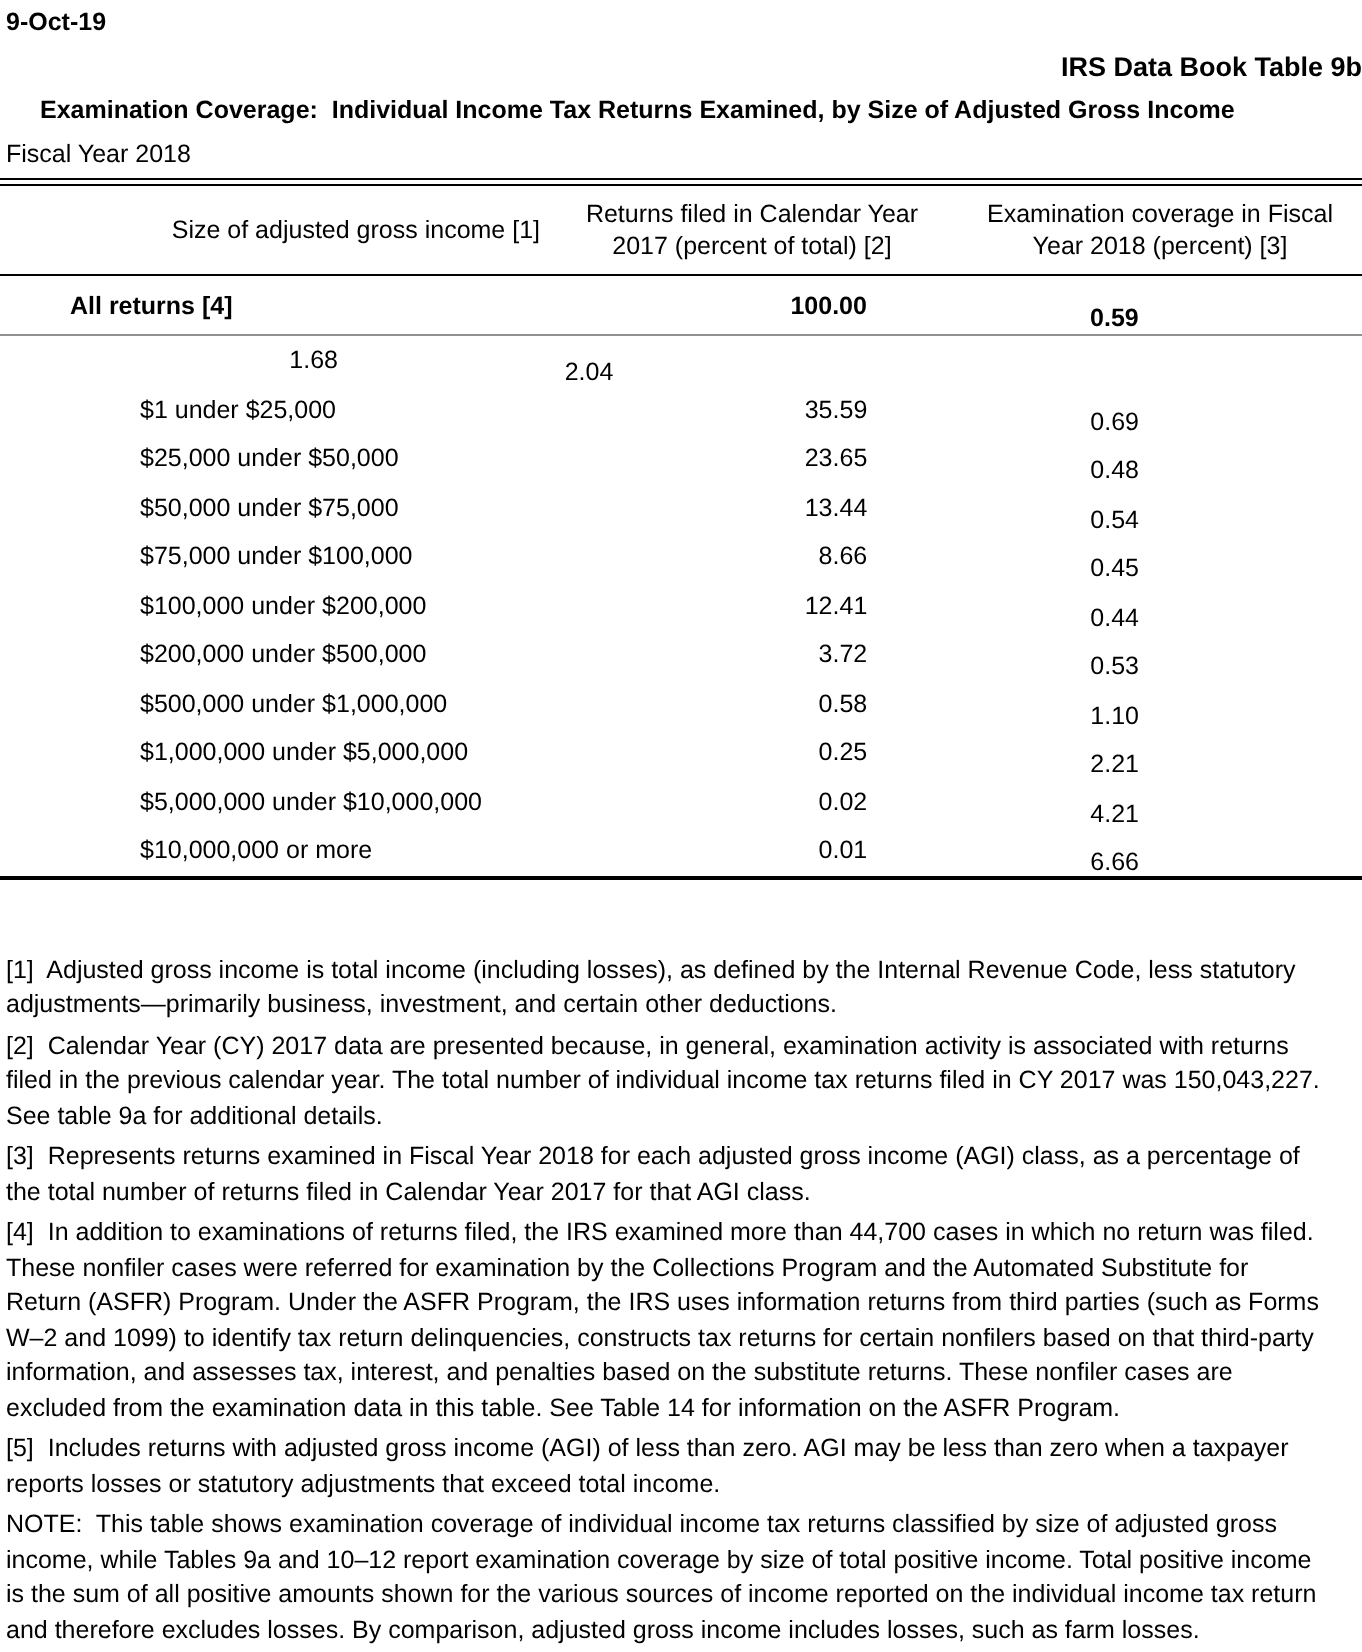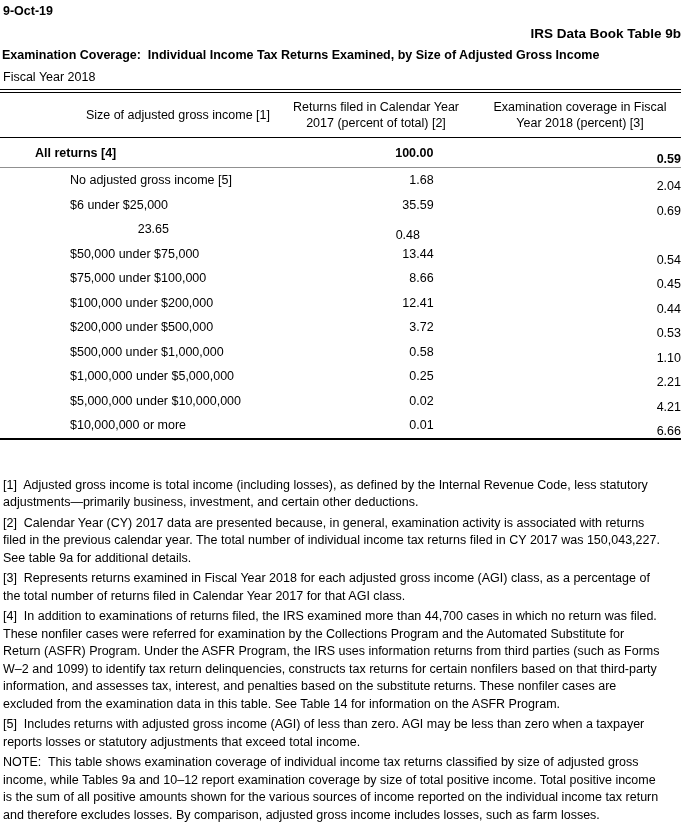--- a/index.html
+++ b/index.html
@@ -21,21 +21,21 @@
   .title {
     text-align: right;
     font-weight: bold;
     font-size: 13.5px;
     margin-top: 8px;
     line-height: 16px;
   }
   .subtitle {
     font-weight: bold;
     margin-top: 6px;
-    padding-left: 2px;
+    padding-left: 20px;
     line-height: 15px;
     white-space: pre-wrap;
   }
   .fiscal {
     margin-top: 7px;
     padding-left: 3px;
     line-height: 15px;
   }
 
   .double-rule {
@@ -57,21 +57,21 @@
   .th3 { width: 196px; margin-left: 8px; }
 
   .row {
     display: flex;
     align-items: center;
     height: 24.5px;
     padding-left: 32px;
   }
   .row .label { width: 270px; padding-left: 38px; white-space: nowrap; }
   .row .v1 { width: 137px; text-align: right; }
-  .row .v2 { width: 251px; text-align: right; margin-top: 12px; }
+  .row .v2 { width: 251px; text-align: center; margin-top: 12px; }
 
   .row.total {
     height: 30px;
     font-weight: bold;
     border-bottom: 1px solid #909090;
   }
   .row.total .label { padding-left: 3px; }
 
   .bottom-rule { border-top: 2px solid #000; height: 0; }
 
@@ -104,32 +104,32 @@
   </div>
 
   <div class="row total">
     <div class="label">All returns [4]</div>
     <div class="v1">100.00</div>
     <div class="v2">0.59</div>
   </div>
 
   <div id="rows">
   <div class="row">
-    <div class="label">No adjusted gross income [5]</div>
     <div class="v1">1.68</div>
     <div class="v2">2.04</div>
   </div>
 
   <div class="row">
-    <div class="label">$6 under $25,000</div>
+    <div class="label">$1 under $25,000</div>
     <div class="v1">35.59</div>
     <div class="v2">0.69</div>
   </div>
 
   <div class="row">
+    <div class="label">$25,000 under $50,000</div>
     <div class="v1">23.65</div>
     <div class="v2">0.48</div>
   </div>
 
   <div class="row">
     <div class="label">$50,000 under $75,000</div>
     <div class="v1">13.44</div>
     <div class="v2">0.54</div>
   </div>
 

